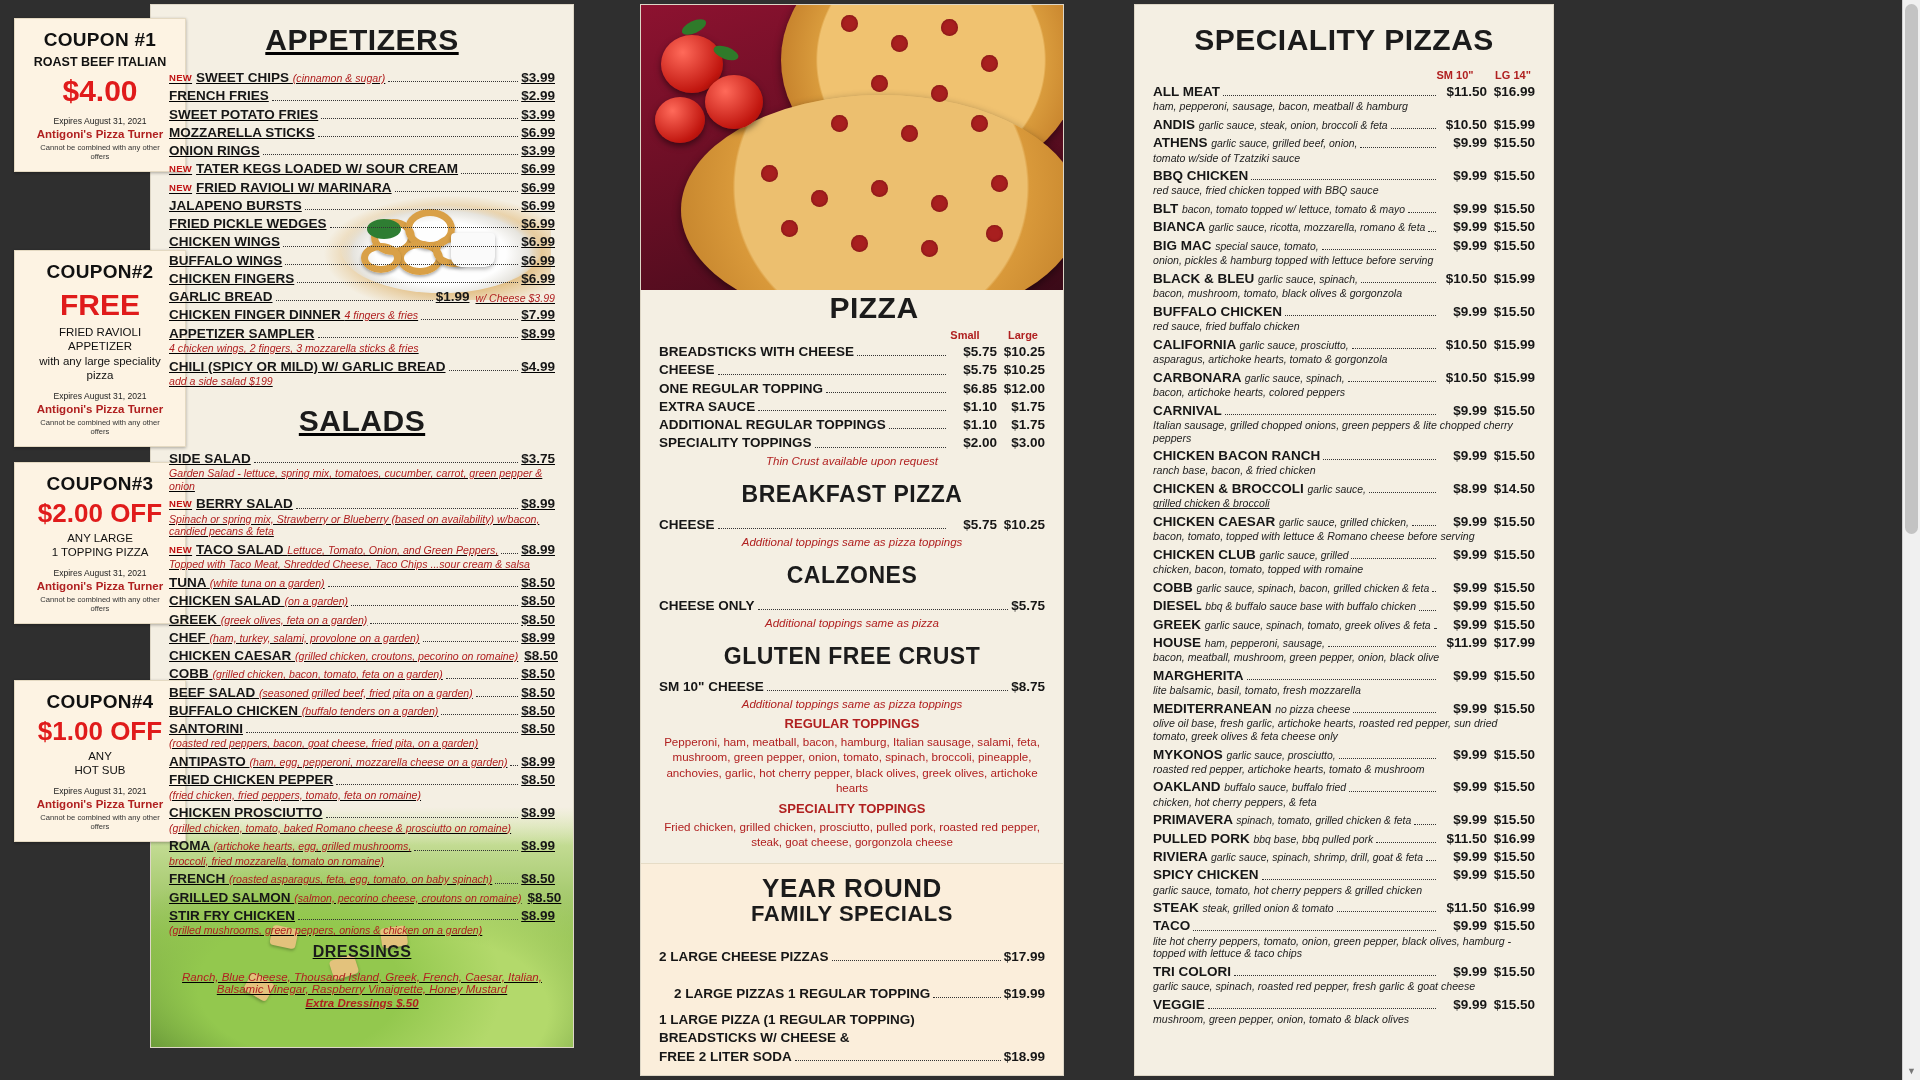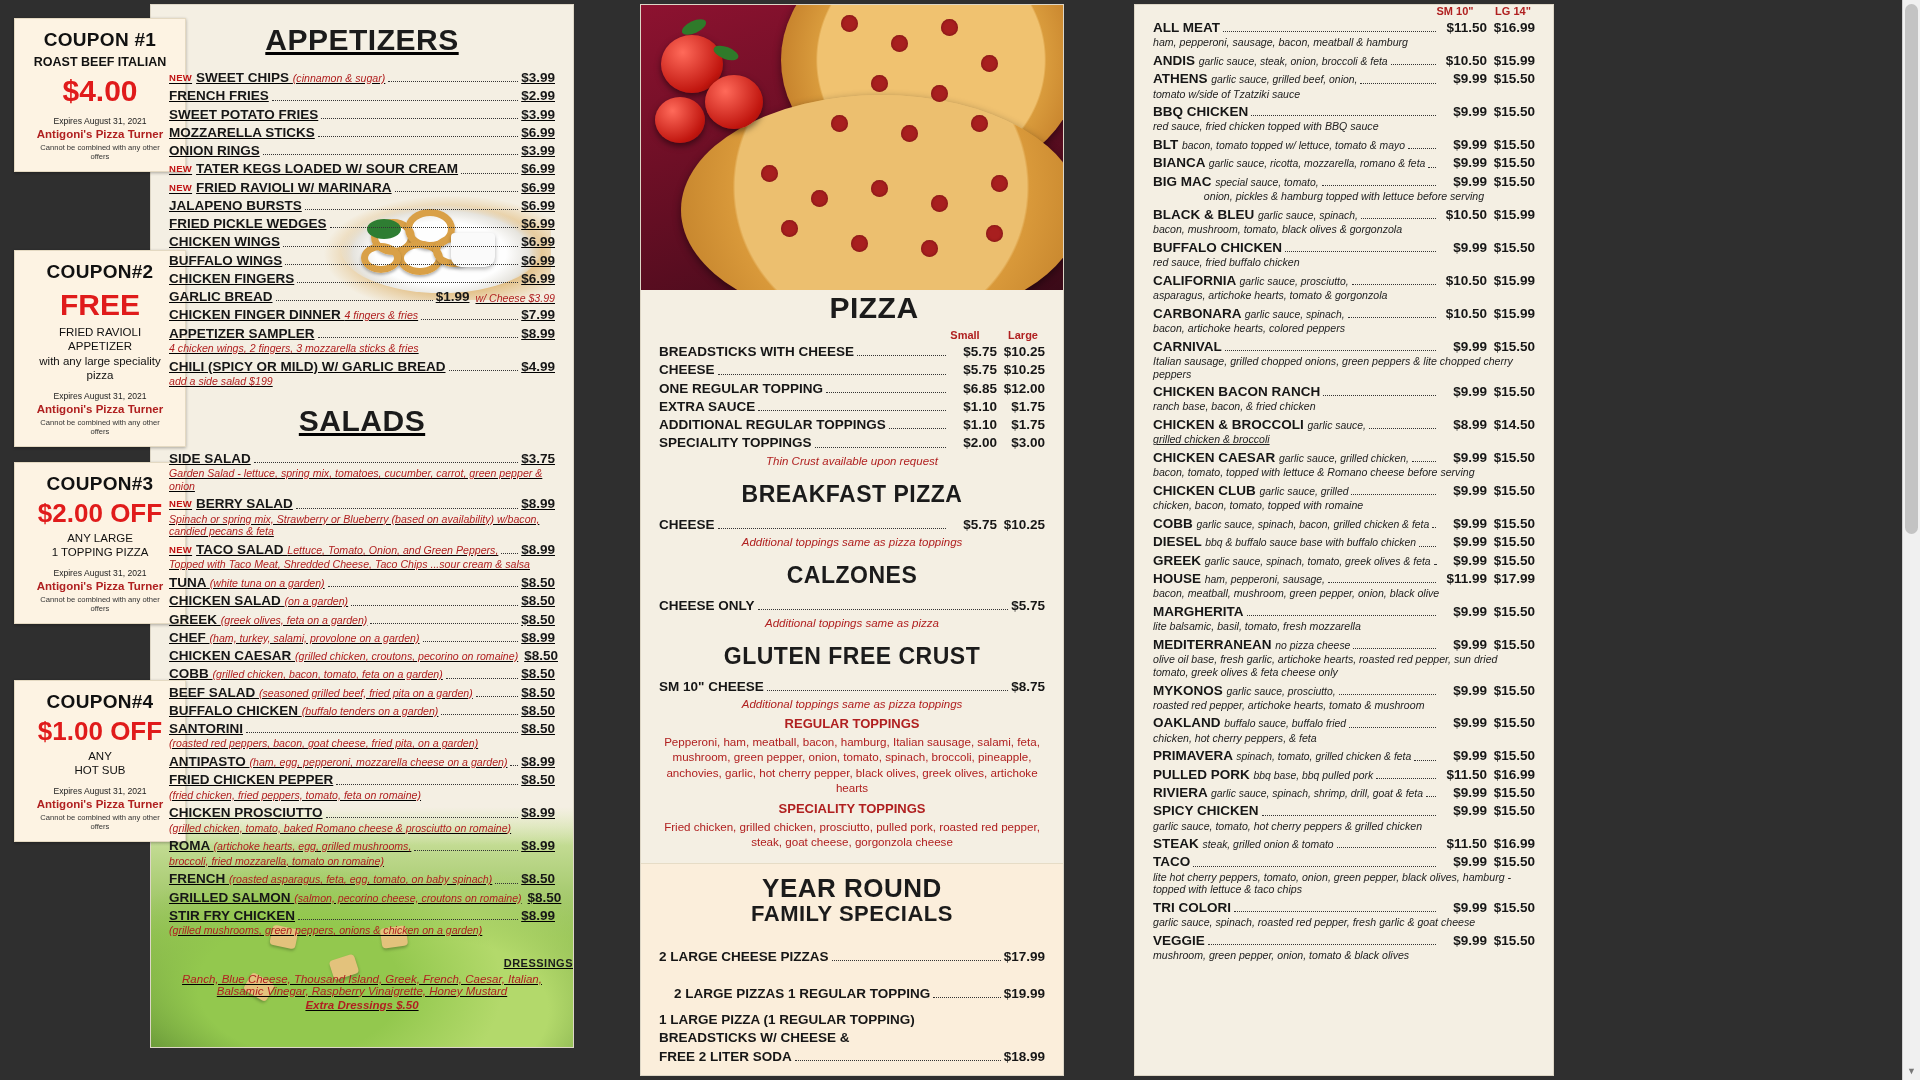--- a/index.html
+++ b/index.html
@@ -360,22 +360,22 @@
             <span class="pr">$8.50</span>
           </div>
           <div class="row">
             <span class="nm">STIR FRY CHICKEN</span>
             <span class="dots"></span>
             <span class="pr">$8.99</span>
           </div>
           <div class="desc">(grilled mushrooms, green peppers, onions &amp; chicken on a garden)</div>
         </div>
 
-      <div class="sec-title" style="font-size:11px;margin-top:20px;text-align:right;">DRESSINGS</div>
-      <div class="center-note" style="color:#b02020;margin:4px 0 0;">Ranch, Blue Cheese, Thousand Island, Greek, French, Caesar, Italian,</div>
+      <div class="sec-title" style="font-size:16px;margin-top:6px;">DRESSINGS</div>
+      <div class="center-note" style="color:#b02020;margin:10px 0 0;">Ranch, Blue Cheese, Thousand Island, Greek, French, Caesar, Italian,</div>
       <div class="center-note" style="color:#b02020;margin:0;">Balsamic Vinegar, Raspberry Vinaigrette, Honey Mustard</div>
       <div class="center-note" style="color:#b02020;margin:2px 0 0;font-weight:bold;">Extra Dressings $.50</div>
     </div>
   </div>
 
   <div class="menu-col" id="col-pizza">
     <div class="photo-pizza">
       <div class="pz pz1"></div>
       <div class="pz pz2"></div>
       <div class="pep" style="left:200px;top:10px;"></div>
@@ -524,20 +524,21 @@
                 <span class="nm" style="font-size:13.5px;">&amp; FREE 1/2 DOZ. CHICKEN WINGS</span>
                 <span class="pr">$24.50</span>
               </div>
             </div>
           </div>
       </div>
     </div>
   </div>
 
   <div class="menu-col" id="col-speciality">
+    <div class="sec-title h-main">SPECIALITY PIZZAS</div>
     <div class="col-head">
       <span>SM 10"</span>
       <span>LG 14"</span>
     </div>
     <div class="list" id="speciality-list">
         <div class="row">
           <span class="nm">ALL MEAT</span>
           <span class="dots"></span>
           <span class="pr2">$11.50</span>
           <span class="pr2">$16.99</span>
@@ -574,21 +575,21 @@
           <span class="dots"></span>
           <span class="pr2">$9.99</span>
           <span class="pr2">$15.50</span>
         </div>
         <div class="row">
           <span class="nm">BIG MAC <span class="inline-desc-dark">special sauce, tomato,</span></span>
           <span class="dots"></span>
           <span class="pr2">$9.99</span>
           <span class="pr2">$15.50</span>
         </div>
-        <div class="desc" style="color:#222;text-align:center;">onion, pickles &amp; hamburg topped with lettuce before serving</div>
+        <div class="desc" style="color:#222;">onion, pickles &amp; hamburg topped with lettuce before serving</div>
         <div class="row">
           <span class="nm">BLACK &amp; BLEU <span class="inline-desc-dark">garlic sauce, spinach,</span></span>
           <span class="dots"></span>
           <span class="pr2">$10.50</span>
           <span class="pr2">$15.99</span>
         </div>
         <div class="desc" style="color:#222;">bacon, mushroom, tomato, black olives &amp; gorgonzola</div>
         <div class="row">
           <span class="nm">BUFFALO CHICKEN</span>
           <span class="dots"></span>

